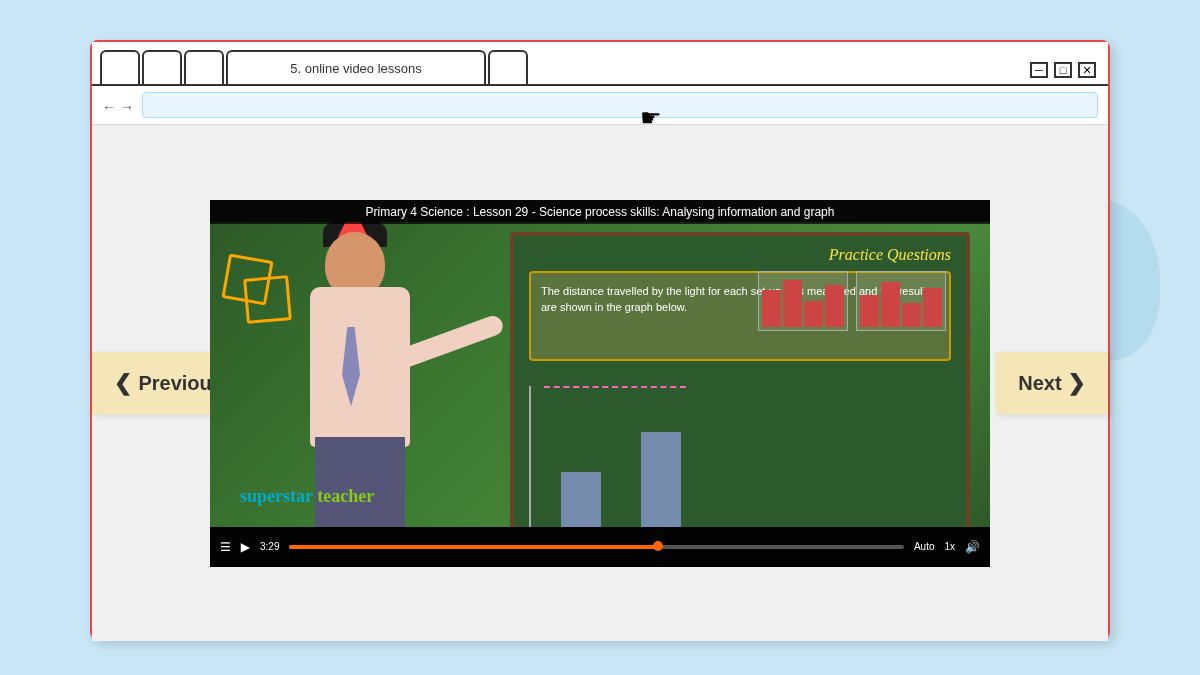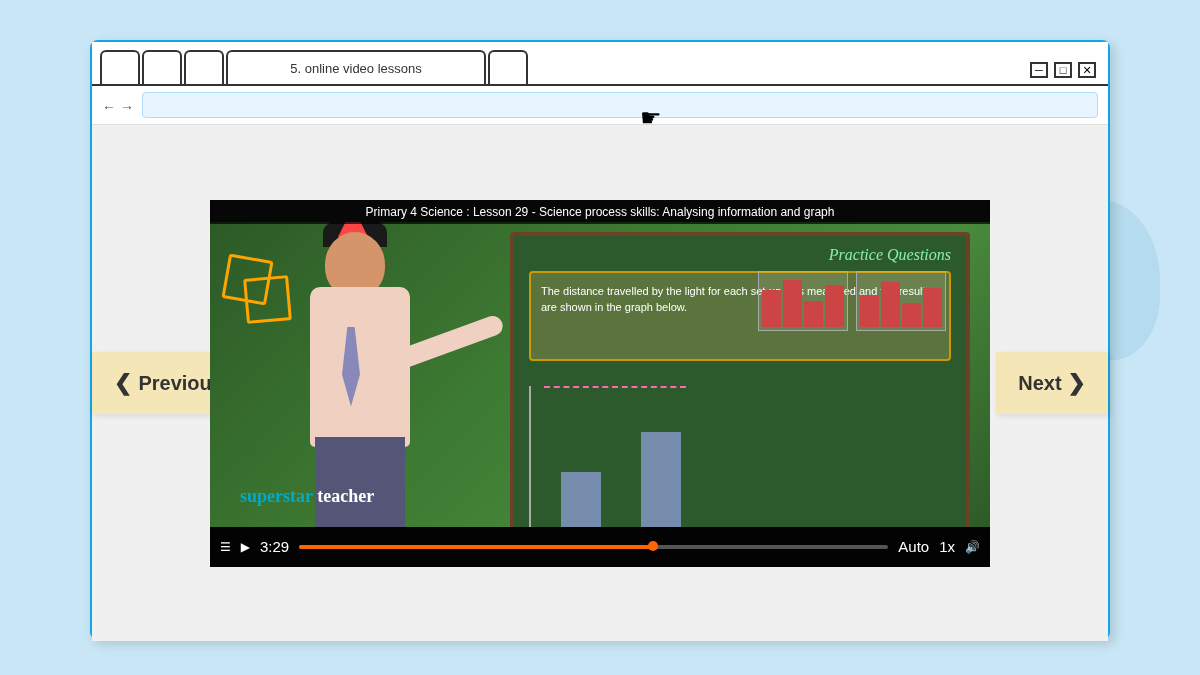--- a/index.html
+++ b/index.html
@@ -26,21 +26,21 @@
     }
 
     
     .browser-window {
       position: absolute;
       top: 40px;
       left: 90px;
       width: 1020px;
       height: 600px;
       background: white;
-      border: 2px solid #0ea5e9;
+      border: 2px solid #ef4444;
       border-radius: 8px;
       box-shadow: 4px 4px 12px rgba(0,0,0,0.15);
     }
 
     
     .browser-titlebar {
       display: flex;
       align-items: flex-end;
       background: white;
       border-bottom: 2px solid #333;
@@ -301,21 +301,21 @@
       border: 4px solid #6b4226;
       border-radius: 4px;
     }
 
     .blackboard-title {
       position: absolute;
       top: 10px;
       right: 15px;
       font-family: 'Times New Roman', serif;
       font-style: italic;
-      color: #86efac;
+      color: #fde047;
       font-size: 16px;
     }
 
     
     .pq-box {
       position: absolute;
       top: 35px;
       left: 15px;
       right: 15px;
       background: rgba(200, 180, 100, 0.3);
@@ -465,21 +465,21 @@
       left: 60%;
       width: 10px;
       height: 10px;
       background: #ff6600;
       border-radius: 50%;
       transform: translateX(-50%);
     }
 
     .ctrl-text {
       color: white;
-      font-size: 15px;
+      font-size: 10px;
     }
 
     
     .hand-cursor {
       position: absolute;
       top: 62px;
       left: 548px;
       font-size: 24px;
       z-index: 20;
       pointer-events: none;
@@ -595,21 +595,21 @@
               <span style="position:absolute;bottom:-16px;left:42px;color:#aaa;font-size:10px;">P</span>
               <span style="position:absolute;bottom:-16px;left:122px;color:#aaa;font-size:10px;">Q</span>
             </div>
           </div>
 
           <div style="position:absolute;top:150px;left:30px;right:280px;border-top:2px dashed #ff69b4;"></div>
         </div>
 
         <div class="watermark">
           <span>superstar</span>
-          <span style="color:#ffffff;">teacher</span>
+          <span style="color:#84cc16;">teacher</span>
         </div>
       </div>
 
       <div class="video-controls">
         <button class="ctrl-btn">☰</button>
         <button class="ctrl-btn">▶</button>
         <span class="ctrl-text">3:29</span>
         <div class="progress-bar-container">
           <div class="progress-fill"></div>
           <div class="progress-thumb"></div>

